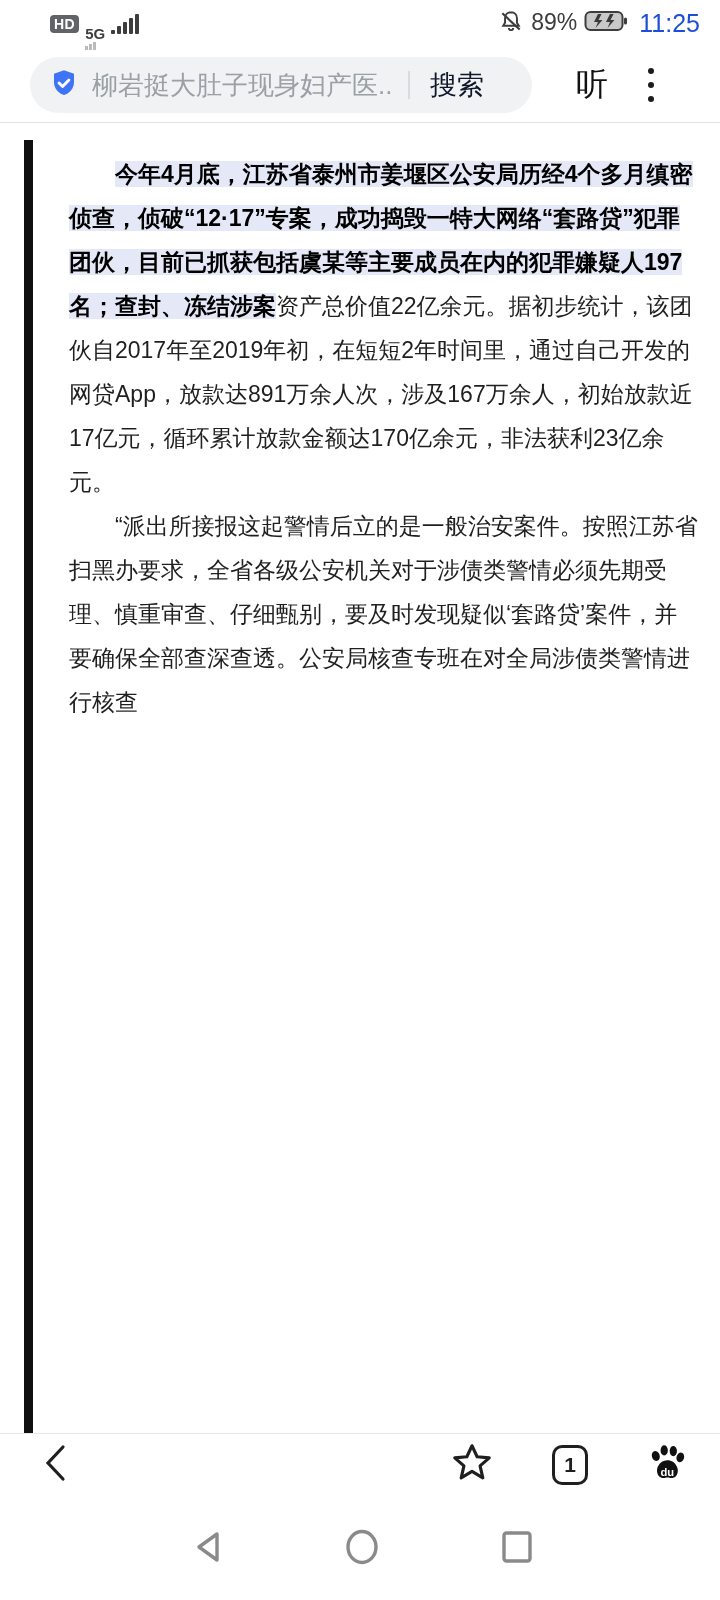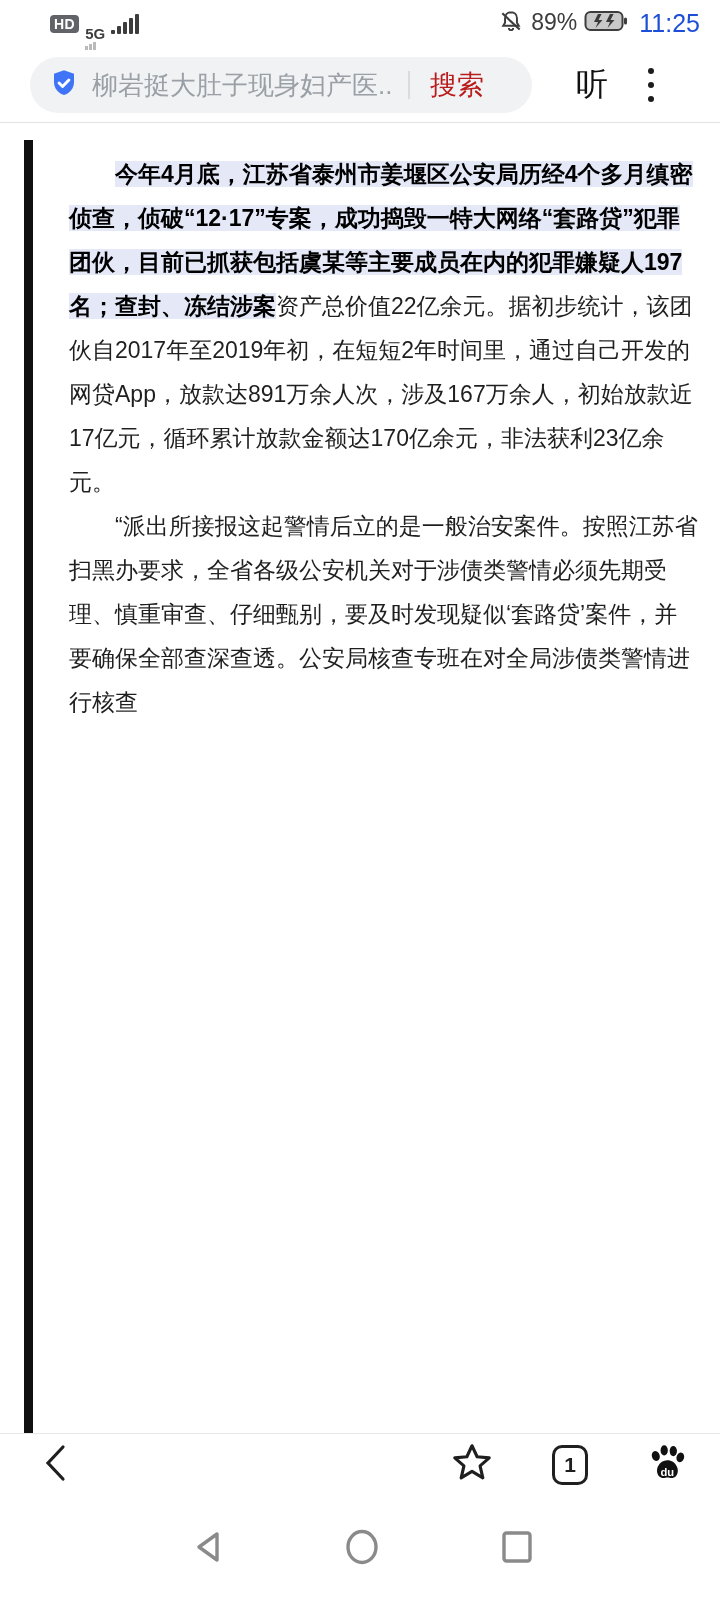--- a/index.html
+++ b/index.html
@@ -18,21 +18,21 @@
   .bars i{display:block;width:4px;background:#3d3d3d;border-radius:1px;}
   .sb-right{margin-left:auto;display:flex;align-items:flex-start;gap:7px;}
   .pct{font-size:23px;color:#3d3d3d;}
   .time{font-size:25px;color:#1d4ed8;margin-left:4px;}
 
   
   .searchrow{position:absolute;top:52px;left:0;width:720px;height:66px;display:flex;align-items:center;}
   .pill{margin-left:30px;width:502px;height:56px;background:#f1f2f4;border-radius:28px;display:flex;align-items:center;padding:0 18px;}
   .query{color:#9aa0a6;font-size:26px;margin-left:12px;white-space:nowrap;overflow:hidden;max-width:300px;}
   .pill .vdiv{width:2px;height:28px;background:#d9dbde;margin:0 20px 0 16px;}
-  .searchlbl{color:#b91c1c;font-size:27px;}
+  .searchlbl{color:#0f172a;font-size:27px;}
   .listen{font-size:32px;color:#111;margin-left:44px;}
   .kebab{margin-left:40px;display:flex;flex-direction:column;gap:8px;}
   .kebab i{width:6px;height:6px;border-radius:50%;background:#1c1c1c;display:block;}
   .topdiv{position:absolute;top:122px;left:0;width:720px;height:1px;background:#e3e3e3;}
 
   
   .content{position:absolute;top:123px;left:0;width:720px;height:1310px;background:#fff;overflow:hidden;margin-left:24px;}
   .sidebar-black{position:absolute;top:17px;bottom:0;width:9px;background:#101010;}
   .sidebar-black.left{left:0;}
   .sidebar-black.right{right:0;}

